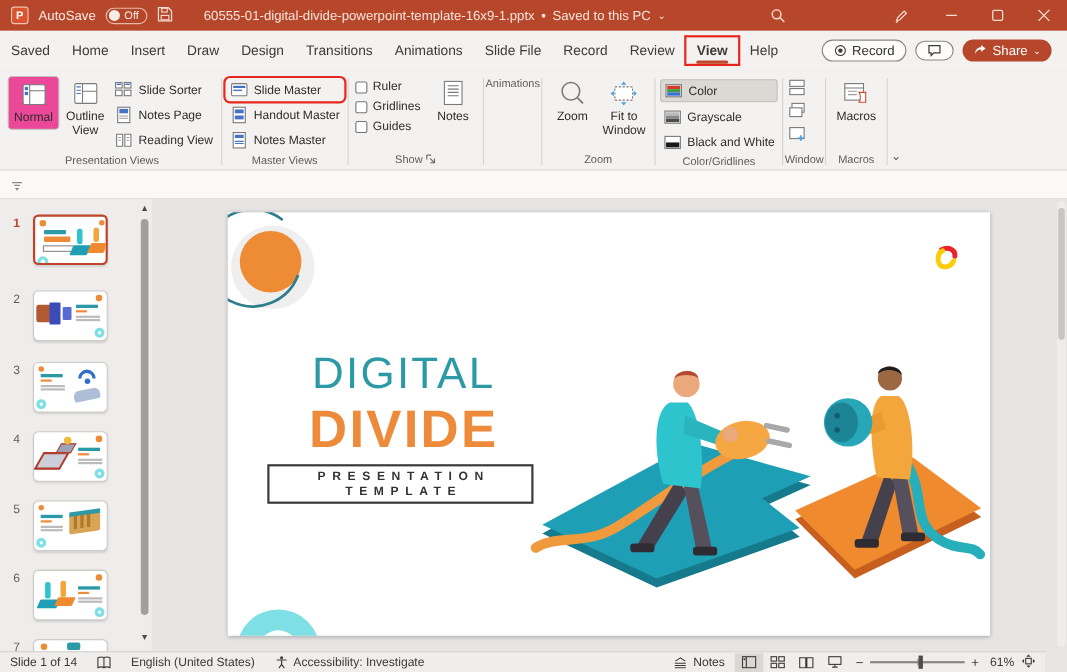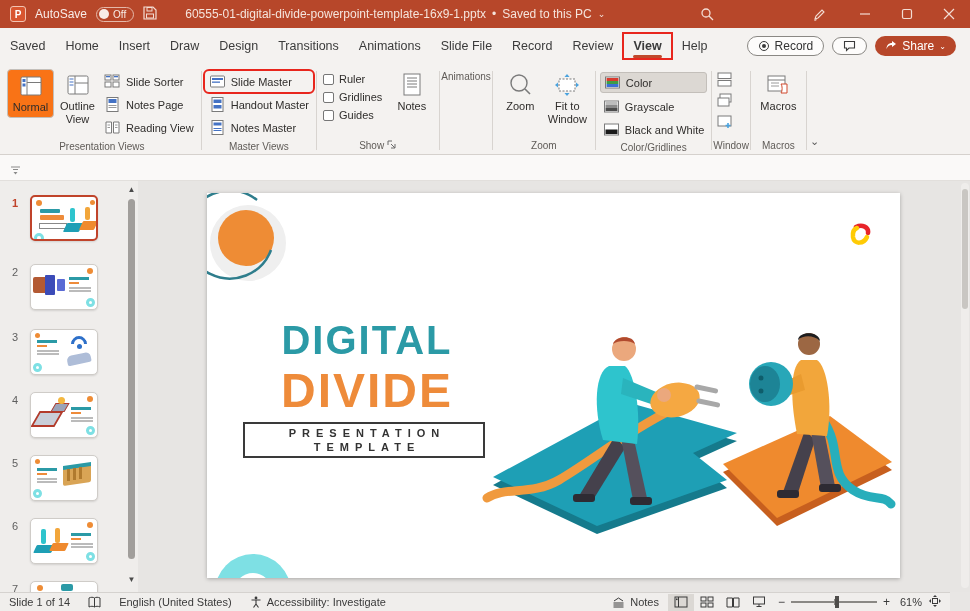--- a/index.html
+++ b/index.html
@@ -28,21 +28,21 @@
   .pill-btn { display:flex; align-items:center; gap:5px; border:1px solid #8a8884; border-radius:12px; background:#fdfcfb; padding:2px 10px; font-size:12px; color:#333; }
   .share-btn { display:flex; align-items:center; gap:5px; border-radius:12px; background:#b7472a; color:#fff; padding:3px 10px; font-size:12px; }
 
   
   .ribbon { position:absolute; top:64px; left:0; width:970px; height:91px; background:#f4f2f0; border-bottom:1px solid #d5d1cd; display:flex; align-items:stretch; padding:3px 2px 0 4px; }
   .rgroup { display:flex; flex-direction:column; }
   .rcontent { flex:1; display:flex; align-items:flex-start; padding:2px 3px; }
   .glabel { height:18px; font-size:10px; color:#5f5b57; text-align:center; display:flex; align-items:center; justify-content:center; gap:3px; }
   .vsep { width:1px; background:#d8d4d0; margin:4px 1px; }
   .bigbtn { width:47px; display:flex; flex-direction:column; align-items:center; text-align:center; font-size:11px; color:#2f2d2b; padding:3px 1px; border-radius:4px; line-height:1.15; gap:2px; }
-  .bigbtn.selected { background:#f97316; border:1px solid #c3bfba; }
+  .bigbtn.selected { background:#ec4899; border:1px solid #c3bfba; }
   .bigbtn .chev { font-size:8px; color:#5a5a5a; }
   .smallcol { display:flex; flex-direction:column; justify-content:flex-end; gap:4px; padding-top:3px; }
   .smallbtn { display:flex; align-items:center; gap:5px; font-size:11px; color:#2f2d2b; white-space:nowrap; padding:1px 3px; border-radius:3px; position:relative; }
   .smallbtn.annotated { outline:2px solid #e8261d; outline-offset:1px; }
   .cbrow { display:flex; align-items:center; gap:5px; font-size:11px; color:#2f2d2b; padding:1px 2px; }
   .cbox { width:11px; height:11px; border:1px solid #767676; background:#fff; border-radius:2px; }
   .icon16 { width:17px; height:17px; flex:0 0 17px; }
   .icon24 { width:26px; height:26px; }
   .launcher { width:10px; height:10px; }
   .ribbon-chevron { align-self:flex-end; margin:0 8px 6px 2px; color:#5a5a5a; font-size:11px; }
@@ -67,21 +67,21 @@
   .vsbar .thumbbar { position:absolute; left:1px; top:14px; width:7px; height:360px; background:#a19e9b; border-radius:4px; }
   .right-sbar { position:absolute; right:1px; top:2px; width:8px; height:405px; background:#efedeb; border-radius:4px; }
   .right-sbar .thumbbar { position:absolute; left:1px; top:6px; width:6px; height:120px; background:#c9c6c2; border-radius:3px; }
 
   
   .slide { position:absolute; left:207px; top:12px; width:693px; height:385px; background:#fff; box-shadow:0 1px 4px rgba(0,0,0,.28); overflow:hidden; }
   .deco-gray { position:absolute; left:3px; top:12px; width:76px; height:76px; border-radius:50%; background:#efefef; }
   .deco-orange { position:absolute; left:11px; top:17px; width:56px; height:56px; border-radius:50%; background:#ee8c35; }
   .deco-arc { position:absolute; left:-28px; top:-5px; }
   .logo { position:absolute; right:28px; top:30px; width:24px; height:24px; }
-  .title1 { position:absolute; left:60px; top:125px; width:200px; text-align:center; font-size:40px; font-weight:700; letter-spacing:2px; color:#2b9aa6; }
+  .title1 { position:absolute; left:60px; top:125px; width:200px; text-align:center; font-size:40px; font-weight:400; letter-spacing:2px; color:#2b9aa6; }
   .title2 { position:absolute; left:60px; top:170px; width:200px; text-align:center; font-size:48px; font-weight:800; letter-spacing:2px; color:#ee8b3a; }
   .subbox { position:absolute; left:36px; top:229px; width:242px; height:36px; border:2px solid #3a3a3a; background:#fff; display:flex; flex-direction:column; align-items:center; justify-content:center; font-size:11px; font-weight:bold; color:#333; letter-spacing:6px; line-height:1.3; text-indent:6px; }
   .donut { position:absolute; left:8px; top:361px; width:76px; height:76px; border-radius:50%; background:#7ee0e4; }
   .donut::after { content:""; position:absolute; left:19px; top:19px; width:38px; height:38px; border-radius:50%; background:#fff; }
   .illus { position:absolute; left:268px; top:55px; }
 
   
   .statusbar { position:absolute; top:592px; left:0; width:950px; height:19px; background:#f0eeec; border-top:1px solid #d5d2cf; display:flex; align-items:center; font-size:11px; color:#3a3a3a; }
   .sb-item { display:flex; align-items:center; gap:5px; padding:0 9px; white-space:nowrap; }
   .sb-right { margin-left:auto; display:flex; align-items:center; }

